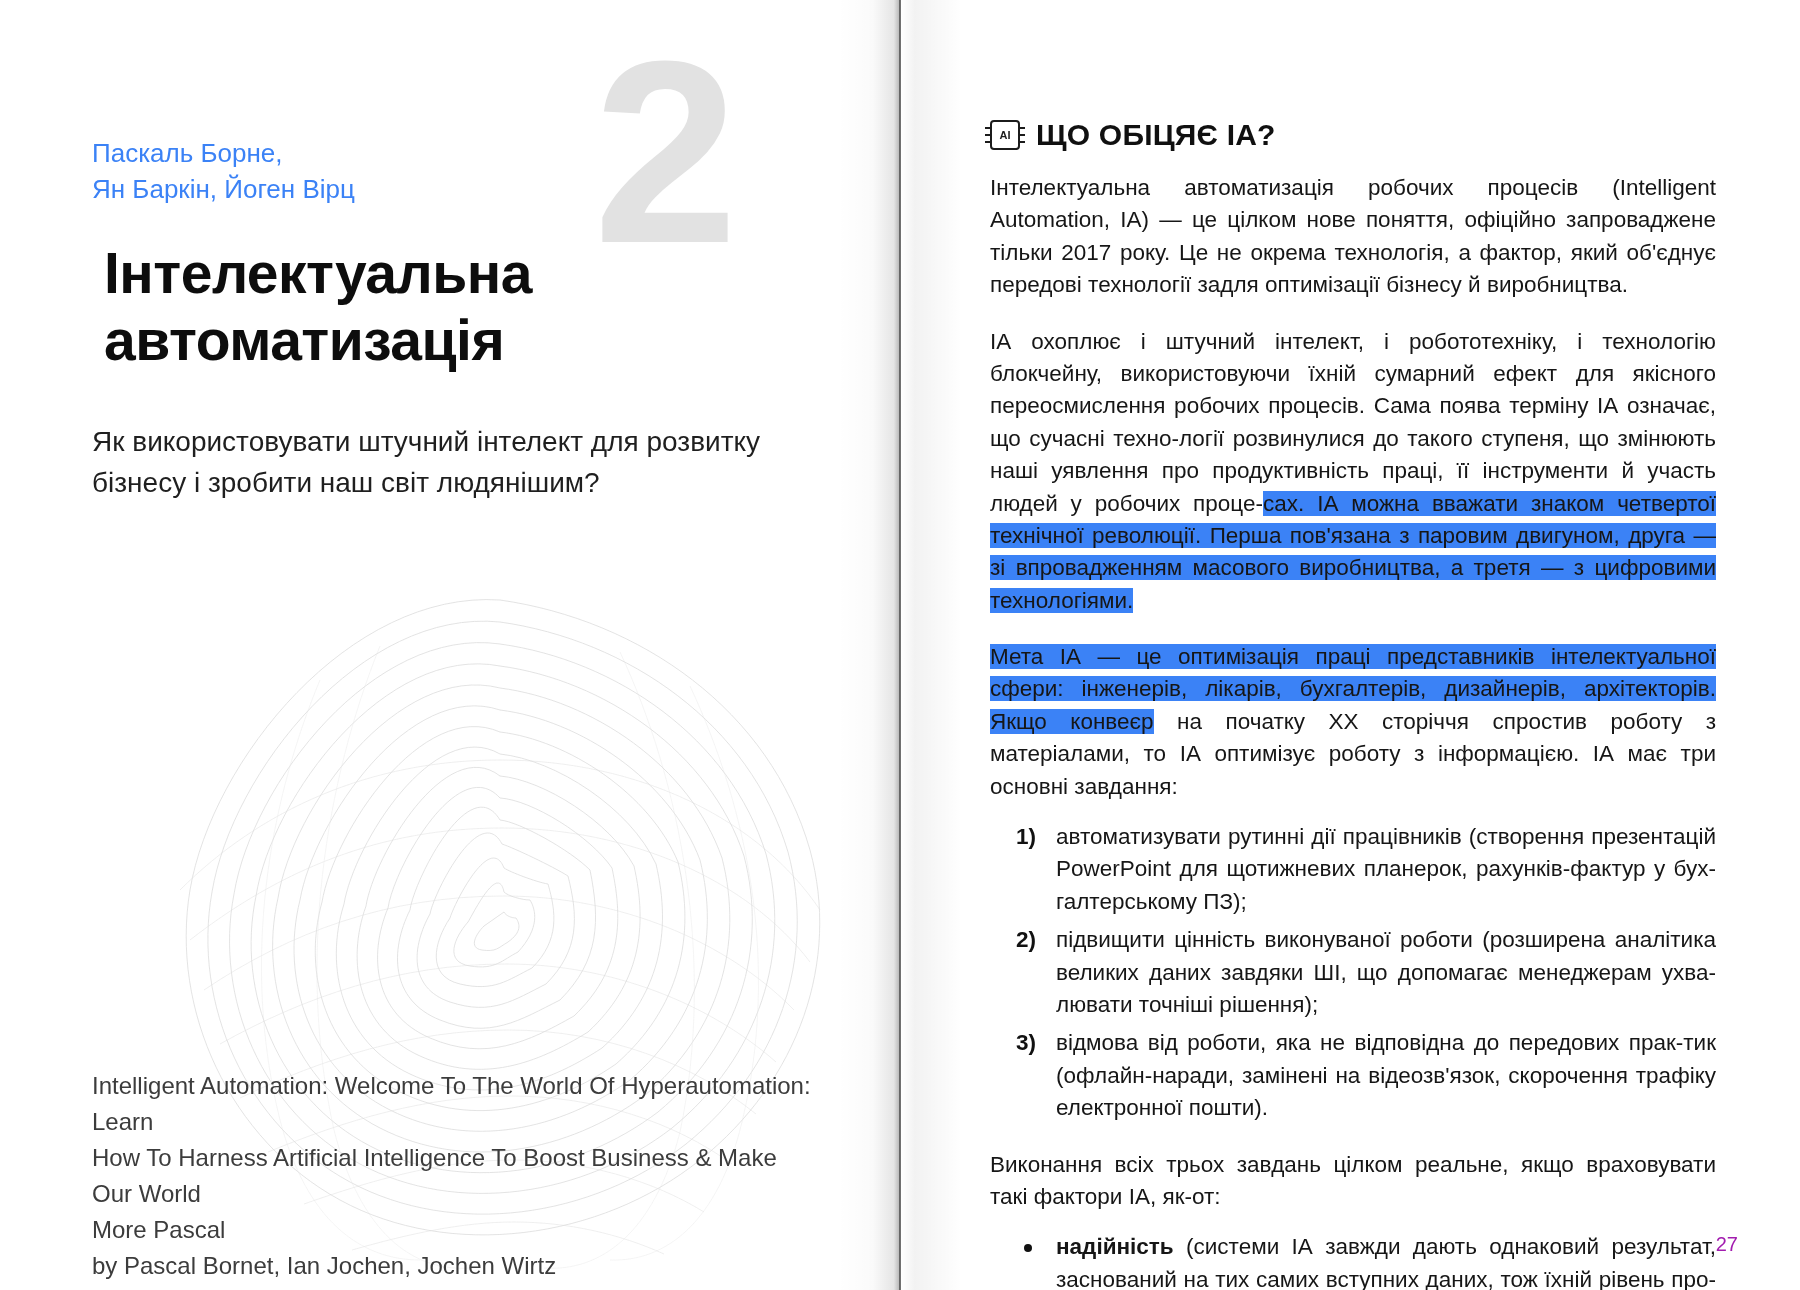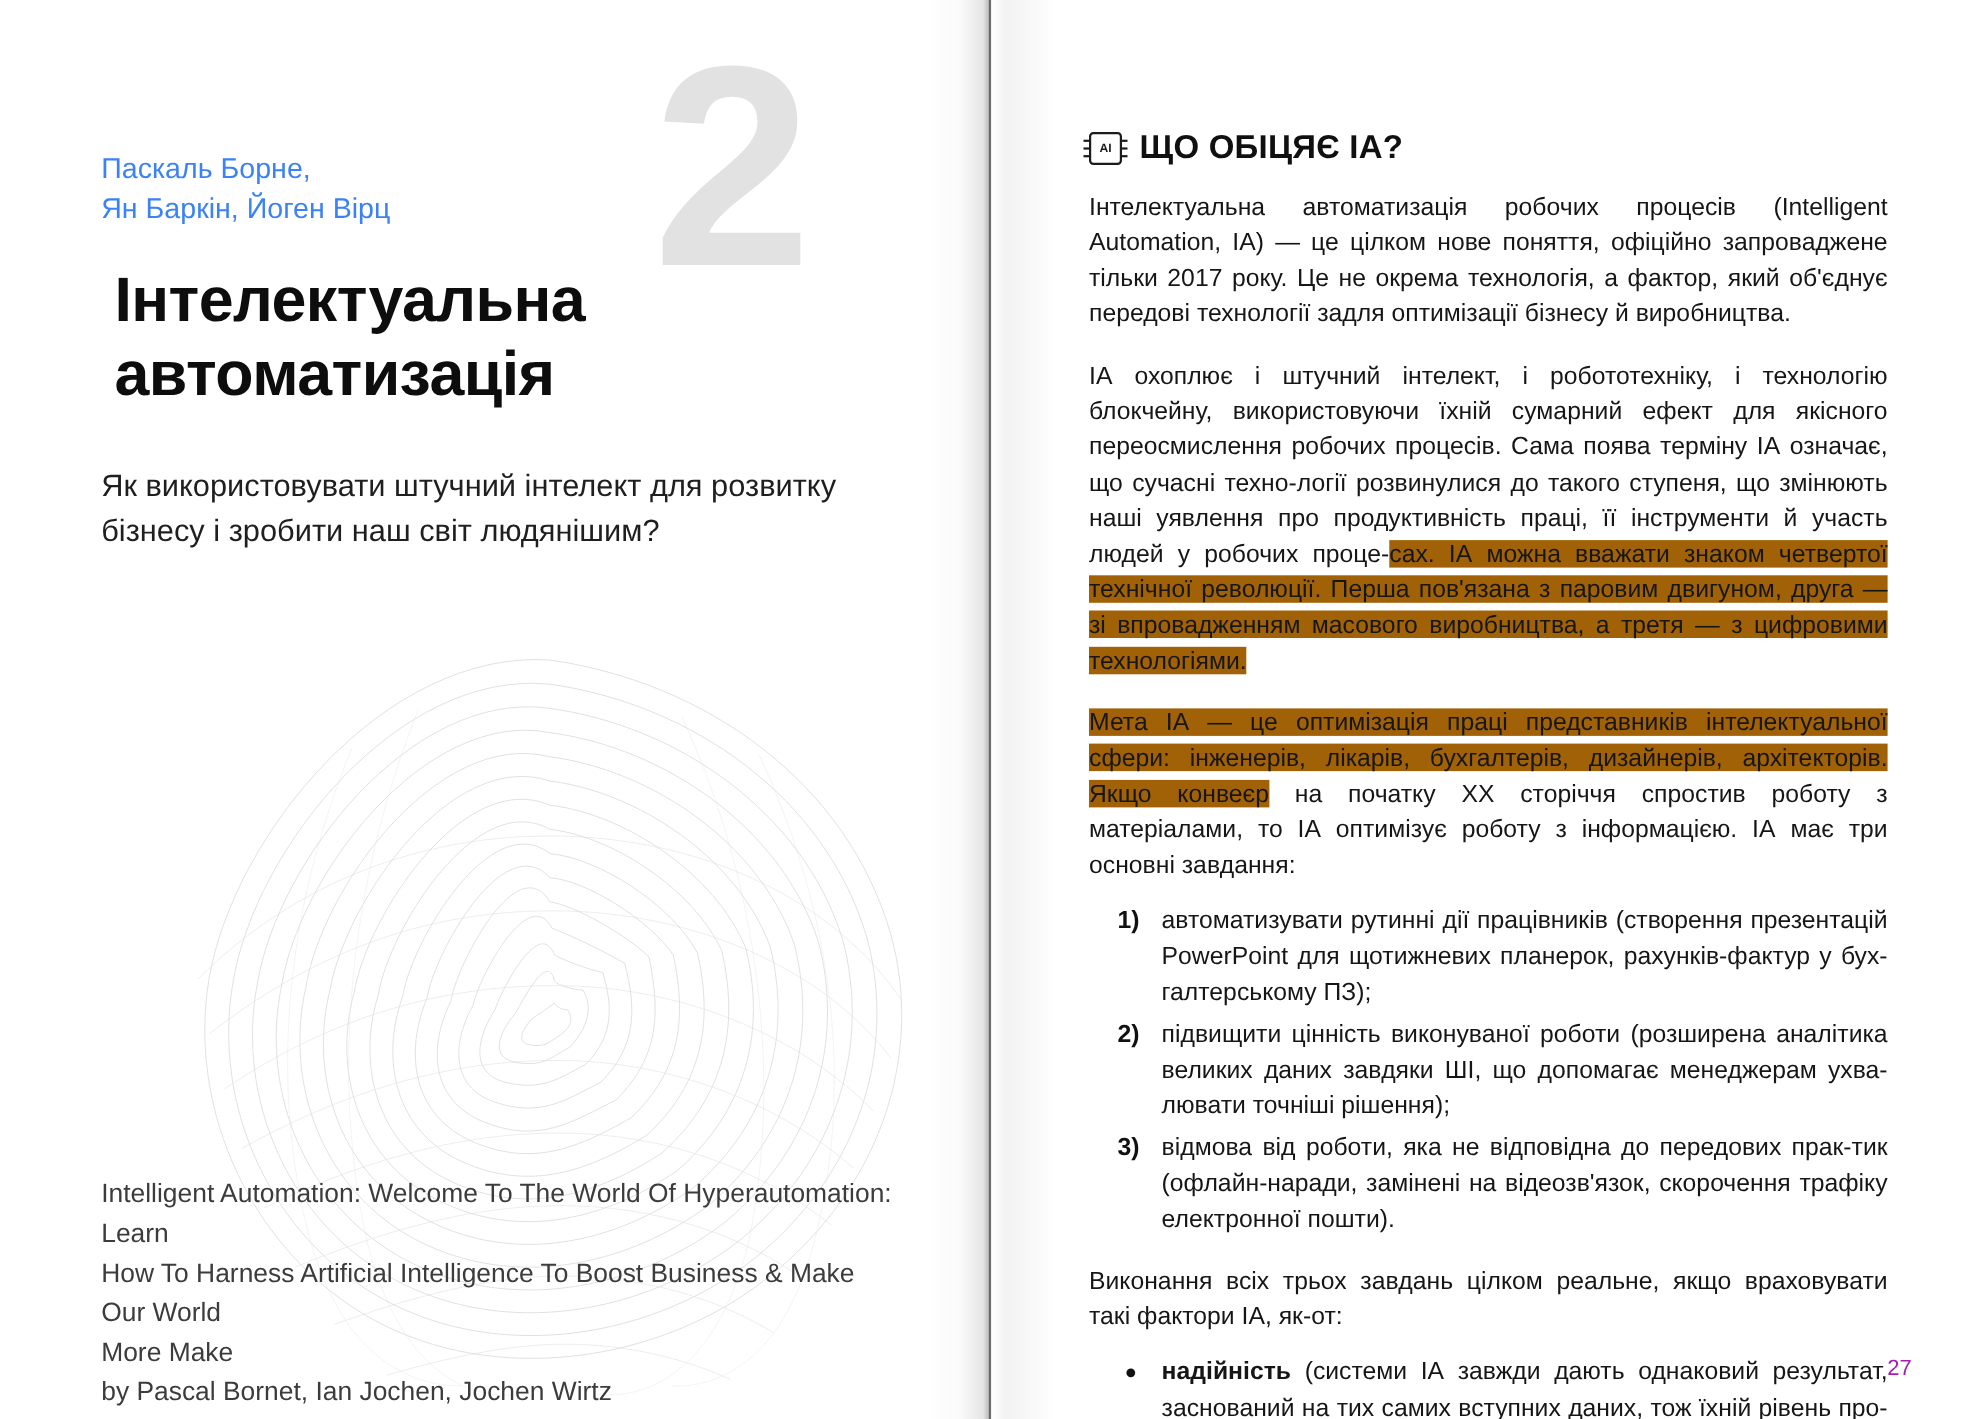--- a/index.html
+++ b/index.html
@@ -178,21 +178,21 @@
     width: 726px;
     font-size: 22.5px;
     line-height: 1.44;
     color: #161616;
     z-index: 5;
   }
   .body-col p {
     margin: 0 0 24px 0;
     text-align: justify;
   }
-  .hl { background: #a16207; }
+  .hl { background: #3b82f6; }
 
   ol.numlist, ul.bullist {
     margin: -6px 0 24px 0;
     padding-left: 66px;
   }
   ol.numlist { list-style: none; counter-reset: n; padding-left: 0; margin-left: 0; }
   ol.numlist li {
     position: relative;
     padding-left: 66px;
     margin-bottom: 6px;
@@ -284,21 +284,21 @@
           <path d="M260 86 C 206 220, 176 400, 214 570 C 240 672, 292 712, 350 708"></path>
           <path d="M500 92 C 560 220, 596 400, 560 572 C 534 674, 480 712, 424 708"></path>
           <path d="M570 126 C 628 250, 660 404, 622 562 C 598 662, 546 702, 490 700"></path>
         </g>
       </svg>
     </div>
 
     <div class="source-note">
       <span class="line">Intelligent Automation: Welcome To The World Of Hyperautomation: Learn</span>
       <span class="line">How To Harness Artificial Intelligence To Boost Business &amp; Make Our World</span>
-      <span class="line">More Make</span>
+      <span class="line">More Pascal</span>
       <span class="line">by Pascal Bornet, Ian Jochen, Jochen Wirtz</span>
     </div>
   </div>
 
   <div class="right-page">
 
     <div class="section-head">
       <span class="ai-chip">AI</span>
       <span class="section-title">ЩО ОБІЦЯЄ ІА?</span>
     </div>

